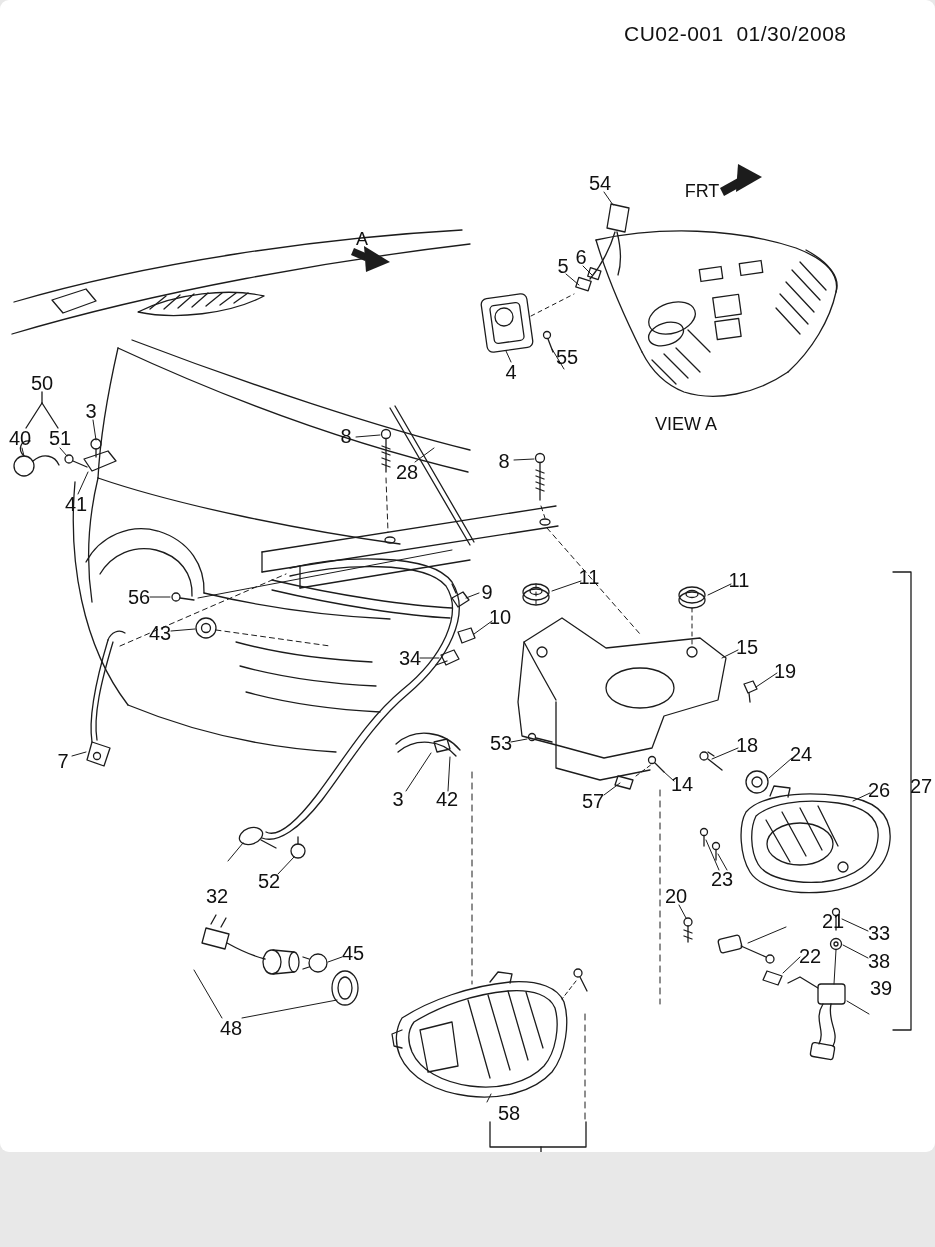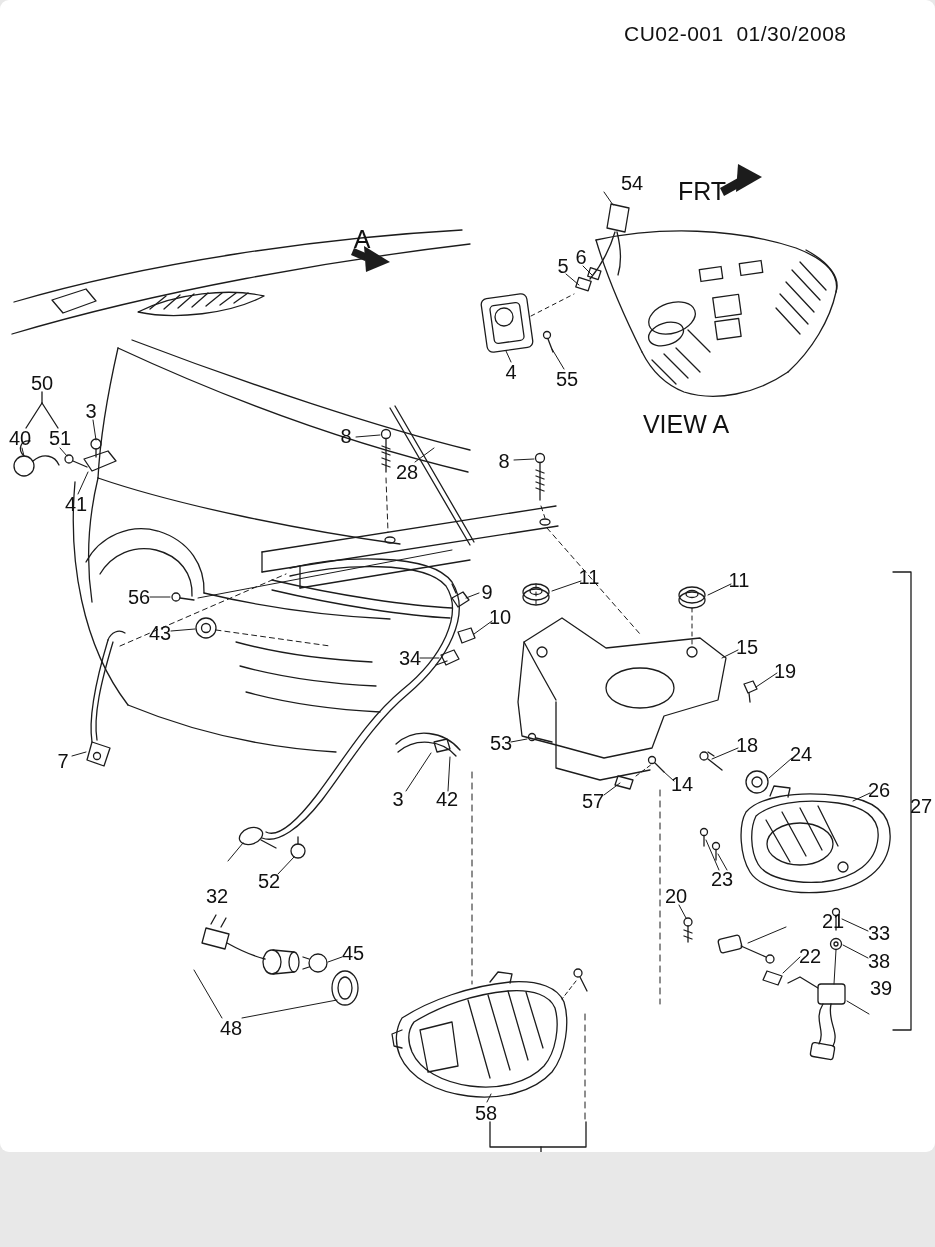--- a/index.html
+++ b/index.html
@@ -7,21 +7,21 @@
     position:relative;width:935px;height:1152px;background:#ffffff;
     font-family:Liberation Sans, sans-serif;color:#111;overflow:hidden;border-radius:9px;
   }
   .doc-id{
     position:absolute;top:22px;left:624px;font-size:21px;letter-spacing:.5px;
     white-space:pre;color:#111;
   }
   svg.art{position:absolute;left:0;top:0;}
   .textlabel{
     position:absolute;transform:translate(-50%,-50%);
-    font-size:25px;color:#111;white-space:pre;
+    font-size:18px;color:#111;white-space:pre;
   }
   .callout{
     position:absolute;transform:translate(-50%,-50%);
     font-size:20px;color:#111;line-height:1;white-space:nowrap;
   }
 </style>
 </head>
 <body>
 
 <div class="page">
@@ -398,25 +398,25 @@
     </g>
   </svg>
 
   <div class="doc-id">CU02-001  01/30/2008</div>
 
   <div class="textlabel" style="left:702px;top:191px;">FRT</div>
   <div class="textlabel" style="left:362px;top:239px;">A</div>
   <div class="textlabel" style="left:686px;top:424px;">VIEW A</div>
 
   <div id="callouts">
-      <div class="callout" style="left: 600px; top: 183px; margin-left: 32px;">54</div>
+      <div class="callout" style="left: 600px; top: 183px;">54</div>
       <div class="callout" style="left: 563px; top: 266px;">5</div>
       <div class="callout" style="left: 581px; top: 257px;">6</div>
       <div class="callout" style="left: 511px; top: 372px;">4</div>
-      <div class="callout" style="left: 567px; top: 379px; text-align: center;">55</div>
+      <div class="callout" style="left: 567px; top: 357px; text-align: center;">55</div>
       <div class="callout" style="left: 42px; top: 383px; text-align: center;">50</div>
       <div class="callout" style="left: 91px; top: 411px;">3</div>
       <div class="callout" style="left: 20px; top: 438px;">40</div>
       <div class="callout" style="left: 60px; top: 438px;">51</div>
       <div class="callout" style="left: 76px; top: 504px;">41</div>
       <div class="callout" style="left: 346px; top: 436px;">8</div>
       <div class="callout" style="left: 407px; top: 472px;">28</div>
       <div class="callout" style="left: 504px; top: 461px;">8</div>
       <div class="callout" style="left: 139px; top: 597px;">56</div>
       <div class="callout" style="left: 487px; top: 592px;">9</div>
@@ -426,31 +426,31 @@
       <div class="callout" style="left: 160px; top: 633px;">43</div>
       <div class="callout" style="left: 410px; top: 658px;">34</div>
       <div class="callout" style="left: 747px; top: 647px;">15</div>
       <div class="callout" style="left: 785px; top: 671px;">19</div>
       <div class="callout" style="left: 63px; top: 761px;">7</div>
       <div class="callout" style="left: 501px; top: 743px;">53</div>
       <div class="callout" style="left: 747px; top: 745px;">18</div>
       <div class="callout" style="left: 801px; top: 754px;">24</div>
       <div class="callout" style="left: 682px; top: 784px;">14</div>
       <div class="callout" style="left: 879px; top: 790px;">26</div>
-      <div class="callout" style="left: 921px; top: 806px;">27</div>
+      <div class="callout" style="left: 921px; top: 786px;">27</div>
       <div class="callout" style="left: 593px; top: 801px;">57</div>
       <div class="callout" style="left: 398px; top: 799px;">3</div>
       <div class="callout" style="left: 447px; top: 799px;">42</div>
       <div class="callout" style="left: 217px; top: 867px; margin-top: 29px;">32</div>
       <div class="callout" style="left: 269px; top: 881px;">52</div>
       <div class="callout" style="left: 722px; top: 879px;">23</div>
       <div class="callout" style="left: 676px; top: 896px;">20</div>
       <div class="callout" style="left: 796px; top: 921px; margin-left: 37px;">21</div>
       <div class="callout" style="left: 810px; top: 956px;">22</div>
       <div class="callout" style="left: 879px; top: 933px;">33</div>
       <div class="callout" style="left: 879px; top: 961px; text-align: right;">38</div>
       <div class="callout" style="left: 881px; top: 988px;">39</div>
       <div class="callout" style="left: 353px; top: 953px;">45</div>
       <div class="callout" style="left: 231px; top: 1028px;">48</div>
-      <div class="callout" style="left: 486px; top: 1113px;">58</div>
+      <div class="callout" style="left: 509px; top: 1113px;">58</div>
       <div class="callout" style="left: 541px; top: 1173px;">30</div>
     </div>
 </div>
 
 </body></html>

